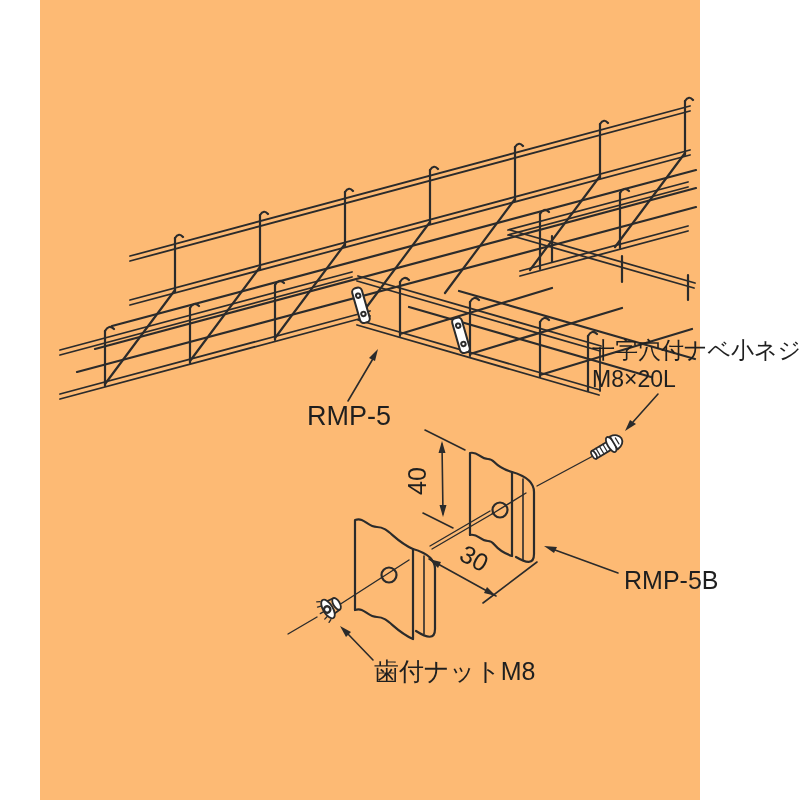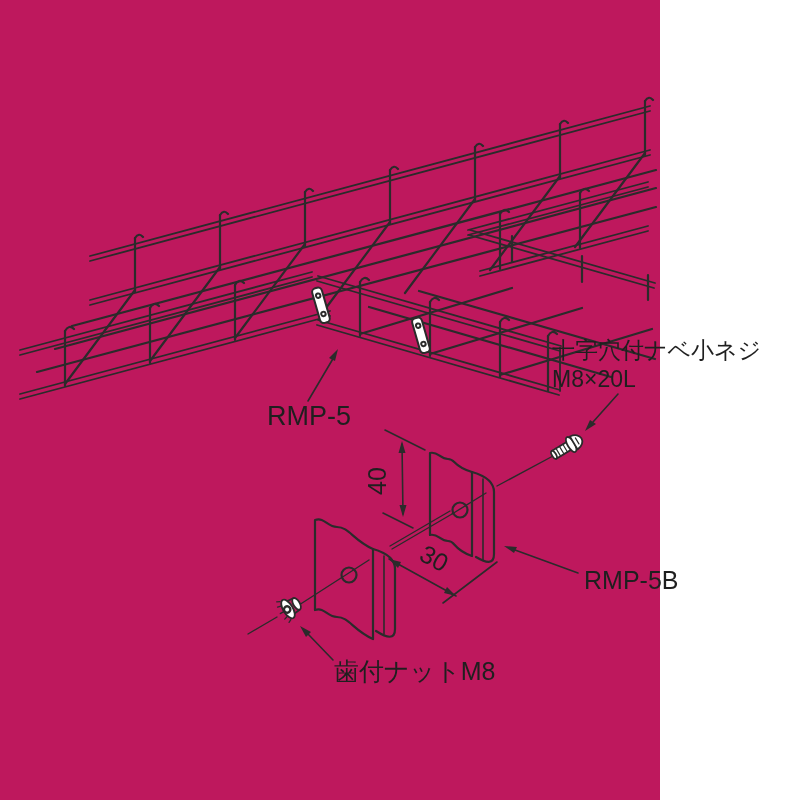--- a/index.html
+++ b/index.html
@@ -1,17 +1,17 @@
 <!DOCTYPE html>
 <html><head>
 <meta charset="utf-8">
 <style>
   html,body{margin:0;padding:0;background:#ffffff;}
   body{width:800px;height:800px;overflow:hidden;font-family:"Liberation Sans",sans-serif;}
-  #figure{position:relative;width:660px;height:800px;background:#be185d;}
+  #figure{position:relative;width:660px;height:800px;background:#fdba74;margin-left:40px;}
   svg{display:block;}
   text{font-family:"Liberation Sans",sans-serif;fill:#1f1f1f;}
 </style>
 </head>
 <body>
 
 <div id="figure">
 <svg width="800" height="800" viewBox="0 0 800 800">
 
   <g stroke="#2b2b2b" fill="none" stroke-width="2.2" stroke-linecap="round" stroke-linejoin="round">

